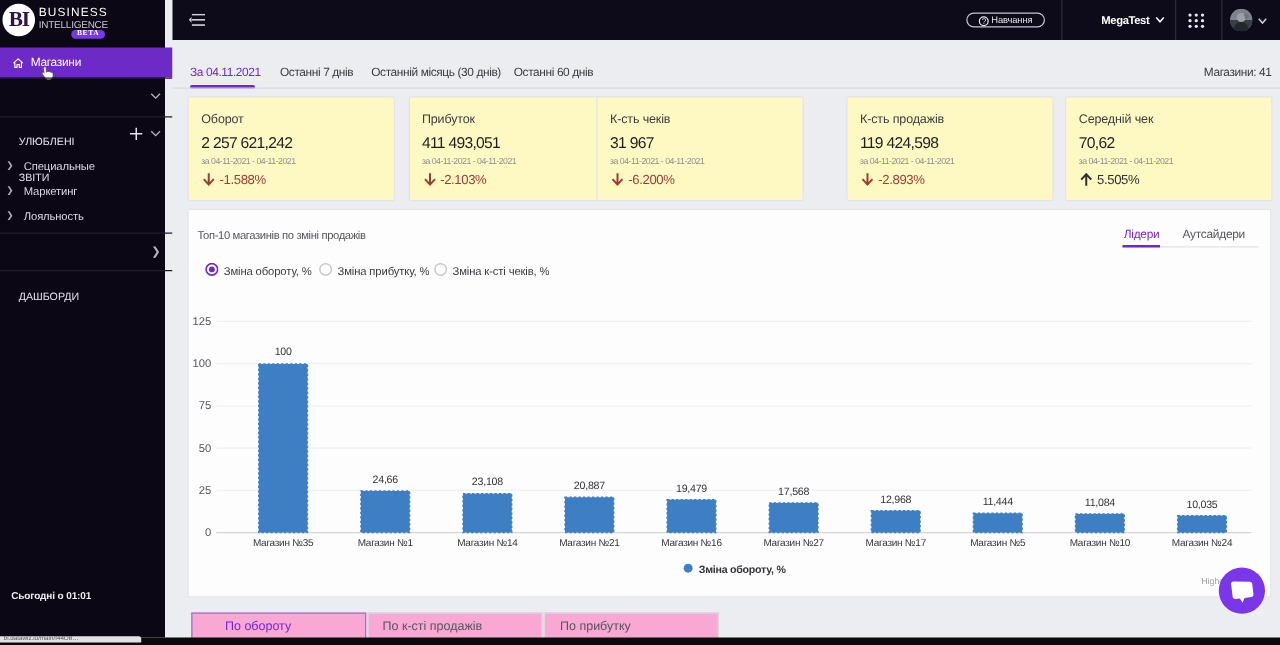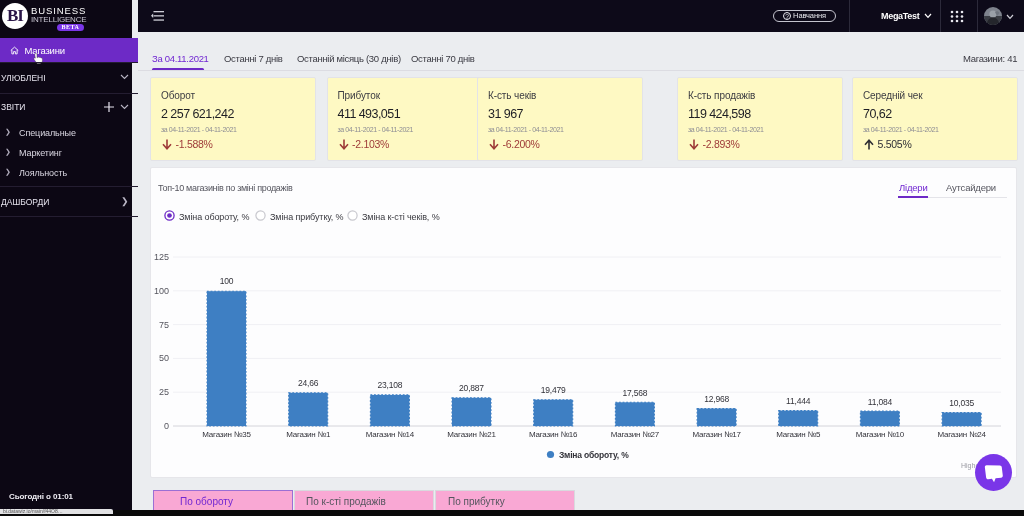--- a/index.html
+++ b/index.html
@@ -11,21 +11,21 @@
   #topbar { left:138px; top:0; width:886px; height:32px; background:#0d0a19; }
   #topbar .vdiv { position:absolute; top:0; width:1px; height:32px; background:#2c2a3a; }
   #pill { position:absolute; left:635px; top:9.5px; width:63px; height:12.5px; border:1px solid #c4c4ce; border-radius:7px; color:#e4e4ea; font-size:7.5px; line-height:10.5px; text-align:center; letter-spacing:-0.1px; }
   #megatest { position:absolute; left:743px; top:10.5px; color:#fff; font-size:9px; font-weight:bold; letter-spacing:-0.3px; }
 
   
   #sidebar { left:0; top:0; width:132px; height:510px; background:#0c0714; color:#dcd9e4; }
   #logo-circle { position:absolute; left:2px; top:3px; width:26px; height:26px; background:#fff; border-radius:50%; text-align:center; font-family:"Liberation Serif",serif; font-weight:bold; font-size:17px; color:#2a1548; line-height:26px; letter-spacing:-1px;}
   .sep { position:absolute; left:0; width:138px; height:1px; background:#241d31; }
   #active-item { position:absolute; left:0; top:38px; width:138px; height:23.5px; background:#6d2ac6; color:#fff; }
-  .navsec { position:absolute; left:1px; font-size:8.5px; letter-spacing:0px; color:#e6e3ee; }
+  .navsec { position:absolute; left:15px; font-size:8.5px; letter-spacing:0px; color:#e6e3ee;margin-top:35px; }
   .subitem { position:absolute; left:19px; font-size:9px; color:#dad7e2; letter-spacing:-0.1px; }
   .subarr { position:absolute; left:5px; font-size:7px; color:#b0acbc; }
 
   
   #content { left:138px; top:32px; width:886px; height:478px; background:#ebedf0; }
 
   
   .tab { position:absolute; top:52.5px; font-size:9.5px; color:#3a3a42; white-space:nowrap; letter-spacing:-0.3px; }
   #tabline { position:absolute; left:138px; top:70px; width:886px; height:1px; background:#dcdce2; }
   #tabink { position:absolute; left:152px; top:68px; width:52px; height:3px; background:#6d2ac6; border-radius:2px; }
@@ -136,30 +136,30 @@
   <div class="subarr" style="top:148px;">❯</div>
   <div class="subitem" style="top:147.5px;">Маркетинг</div>
   <div class="subarr" style="top:168px;">❯</div>
   <div class="subitem" style="top:167.5px;">Лояльность</div>
   <div class="sep" style="top:186px"></div>
 
   <div class="navsec" style="top:196.5px;">ДАШБОРДИ</div>
   <div class="abs" style="left:121px;top:195.5px;font-size:9px;color:#b9b5c4;">❯</div>
   <div class="sep" style="top:216px"></div>
 
-  <div class="abs" style="left:9px;top:492px;font-size:8px;font-weight:bold;color:#efedf4;letter-spacing:-0.1px;">Сьогодні о 01:01</div>
+  <div class="abs" style="left:9px;top:472px;font-size:8px;font-weight:bold;color:#efedf4;letter-spacing:-0.1px;">Сьогодні о 01:01</div>
   <div class="abs" style="left:9px;top:523px;font-size:8px;font-weight:bold;font-style:italic;color:#aaa6b8;">Останнє оновлення даних</div>
 </div>
 
 <div id="content" class="abs"></div>
 
 <div class="tab" style="left:152px;color:#7127d2;">За 04.11.2021</div>
 <div class="tab" style="left:224px;">Останні 7 днів</div>
 <div class="tab" style="left:297px;">Останній місяць (30 днів)</div>
-<div class="tab" style="left:411px;">Останні 70 днів</div>
+<div class="tab" style="left:411px;">Останні 60 днів</div>
 <div class="tab" style="left:963px;">Магазини: 41</div>
 <div id="tabink"></div>
 <div id="tabline"></div>
 
 <div class="card" style="left:150px;">
   <div class="t">Оборот</div>
     <div class="n">2 257 621,242</div>
   <div class="d">за 04-11-2021 - 04-11-2021</div>
   <div class="delta"><svg width="12" height="11" viewBox="0 0 12 11" style="vertical-align:-2px">
         <path d="M6 0.5 L6 9.2 M2 5.3 L6 9.7 L10 5.3" stroke="#9e3a38" stroke-width="1.6" fill="none"></path>

